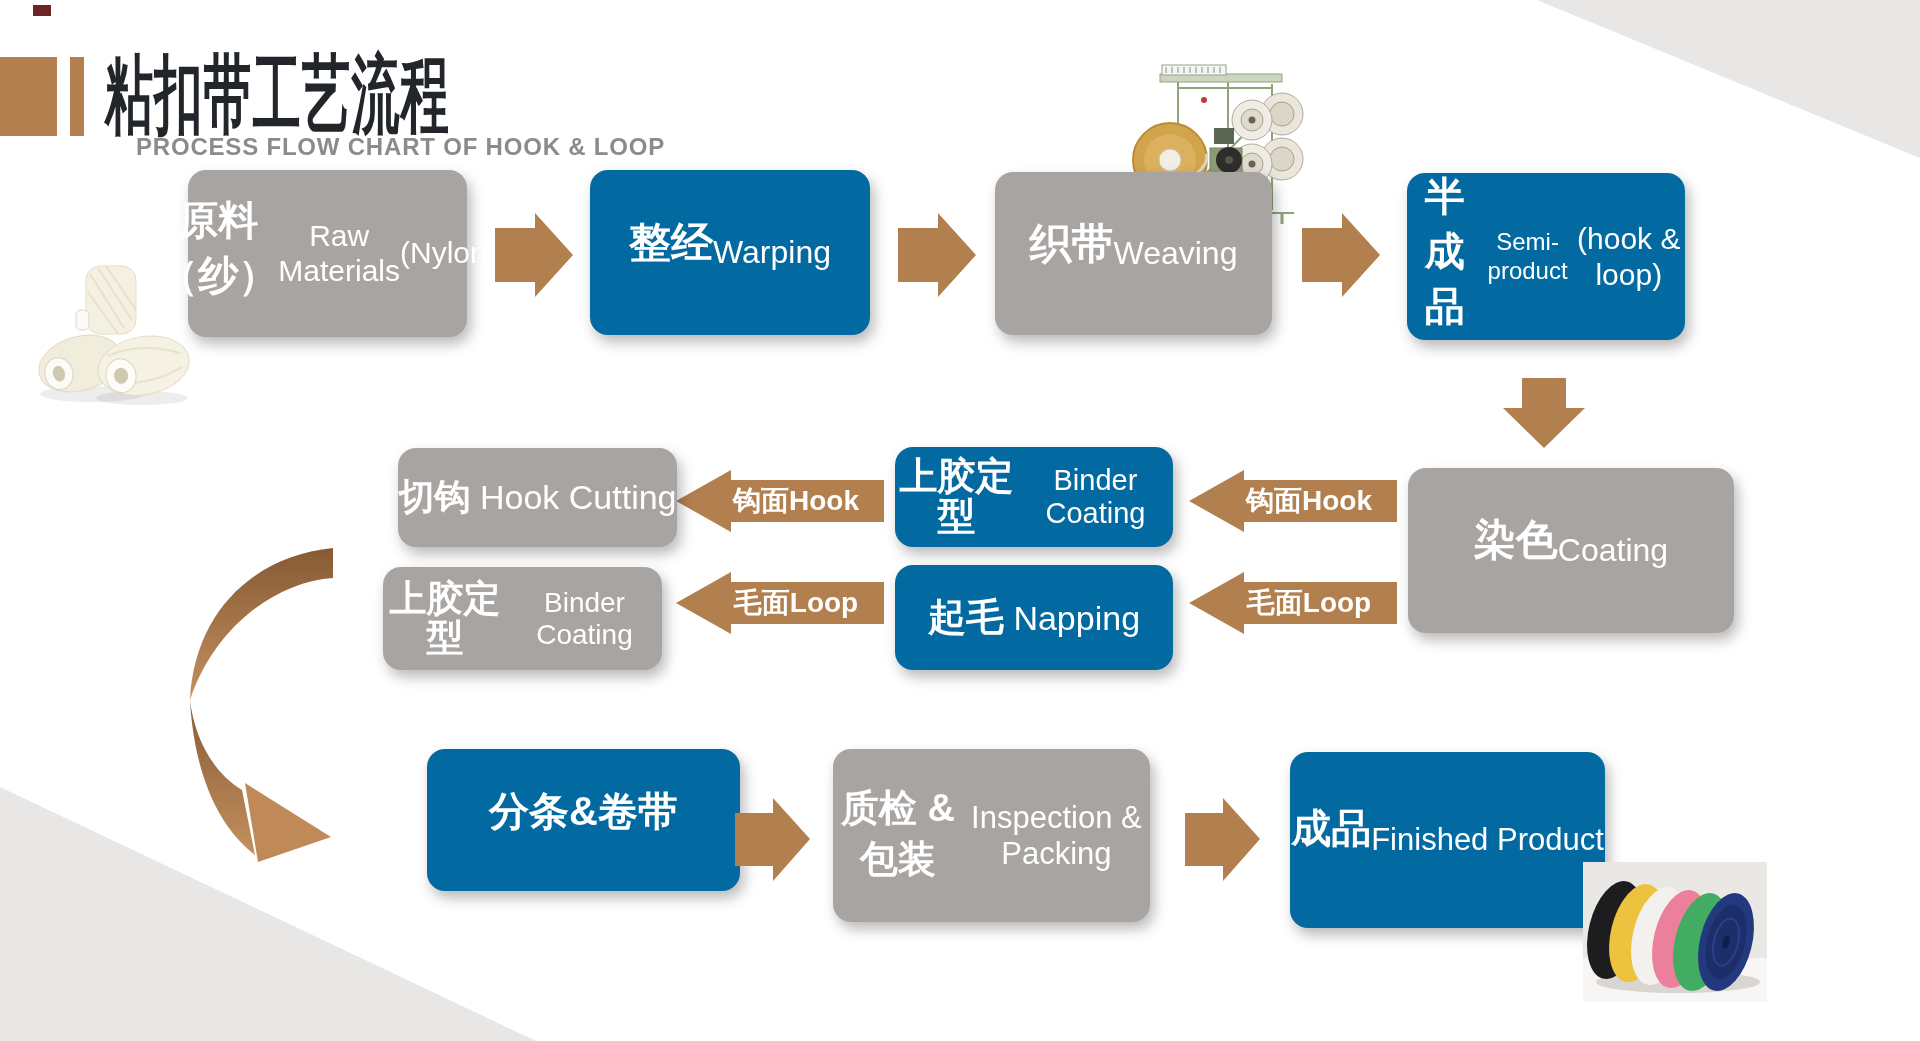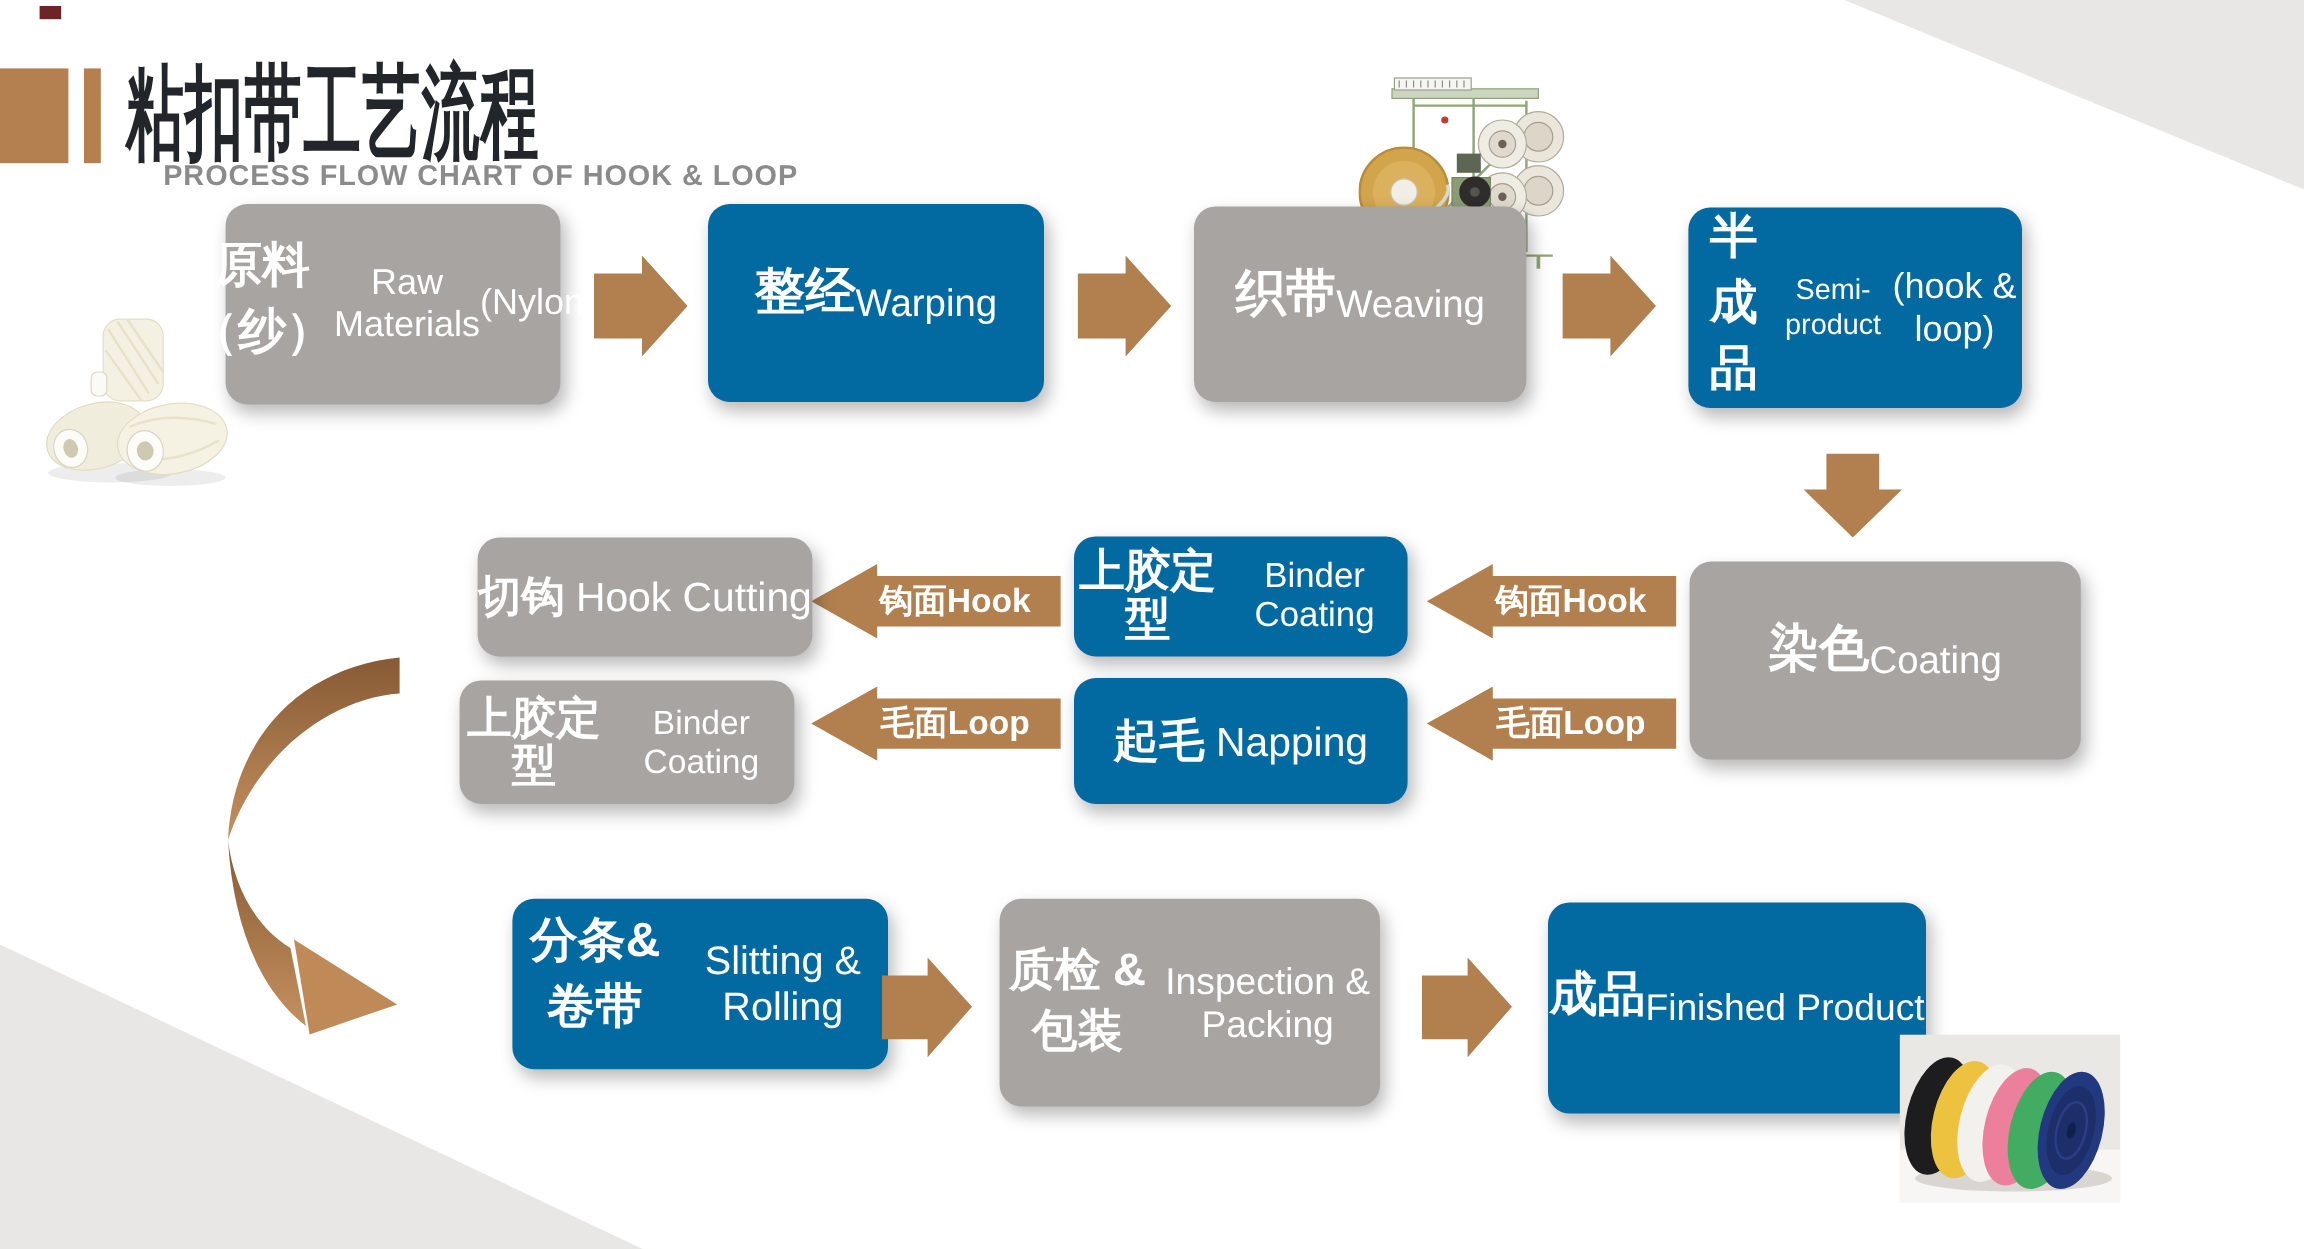--- a/index.html
+++ b/index.html
@@ -222,21 +222,20 @@
         <stop offset="1" stop-color="#c4905e"></stop>
       </linearGradient>
     </defs>
     <path fill="url(#curveGrad)" d="M153,8 C72,16 14,74 10,160 C34,88 95,42 153,38 Z"></path>
     <path fill="url(#curveGrad)" d="M10,160 C14,230 36,285 75,315 L62,250 C32,232 14,196 10,160 Z"></path>
     <polygon fill="#c08a58" points="65,243 78,322 151,297"></polygon>
   </svg>
 
   <div class="box dark" style="left:387px;top:749px;width:313px;height:142px;margin-left:40px;">
     <div class="zh" style="font-size:40px;margin-bottom:18px;">分条&amp;卷带</div>
-    <div class="en" style="font-size:33px;">Slitting &amp; Rolling</div>
   </div>
 
   <svg class="arrow-svg" style="left:735px;top:798px;" width="75" height="83" viewBox="0 0 75 83">
     <polygon class="flow-arrow" points="0,15 38,15 38,0 75,41 38,83 38,68 0,68"></polygon>
   </svg>
 
   <div class="box gray" style="left:833px;top:749px;width:317px;height:173px;">
     <div class="zh" style="font-size:38px;margin-bottom:4px;">质检 &amp; 包装</div>
     <div class="en" style="font-size:31px;">Inspection &amp; Packing</div>
   </div>

